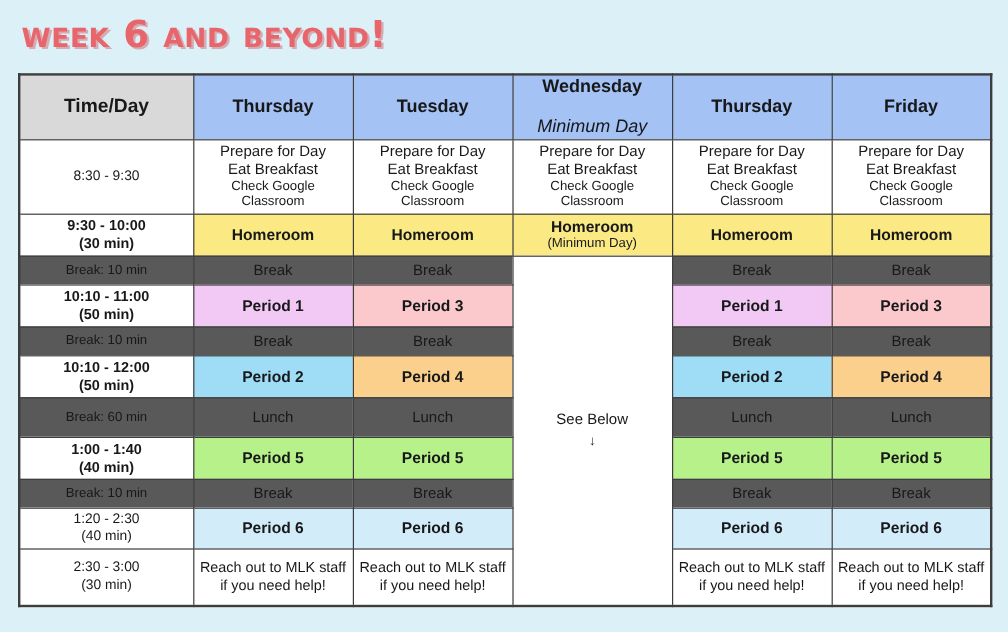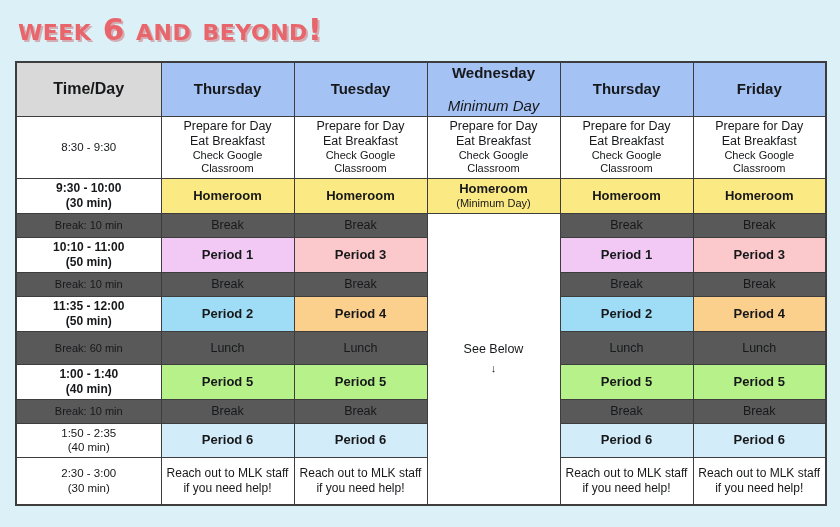--- a/index.html
+++ b/index.html
@@ -261,21 +261,21 @@
       <tr style="height:24px">
         <td class="breaklabel">Break: 10 min</td>
         <td class="breakcell">Break</td>
         <td class="breakcell">Break</td>
         <td class="breakcell">Break</td>
         <td class="breakcell">Break</td>
       </tr>
 
       <tr style="height:29px">
         <td class="time bold">
-          <span>11:35 - 12:00</span>
+          <span>10:10 - 12:00</span>
           <span>(50 min)</span>
         </td>
         <td class="cell bold" style="background:#9fdcf5">Period 2</td>
         <td class="cell bold" style="background:#fbcf8c">Period 4</td>
         <td class="cell bold" style="background:#9fdcf5">Period 2</td>
         <td class="cell bold" style="background:#fbcf8c">Period 4</td>
       </tr>
 
       <tr style="height:33px">
         <td class="breaklabel">Break: 60 min</td>
@@ -299,21 +299,21 @@
       <tr style="height:24px">
         <td class="breaklabel">Break: 10 min</td>
         <td class="breakcell">Break</td>
         <td class="breakcell">Break</td>
         <td class="breakcell">Break</td>
         <td class="breakcell">Break</td>
       </tr>
 
       <tr style="height:29px">
         <td class="time">
-          <span>1:50 - 2:35</span>
+          <span>1:20 - 2:30</span>
           <span>(40 min)</span>
         </td>
         <td class="cell bold" style="background:#d3ecfa">Period 6</td>
         <td class="cell bold" style="background:#d3ecfa">Period 6</td>
         <td class="cell bold" style="background:#d3ecfa">Period 6</td>
         <td class="cell bold" style="background:#d3ecfa">Period 6</td>
       </tr>
 
       <tr style="height:48px">
         <td class="time">

